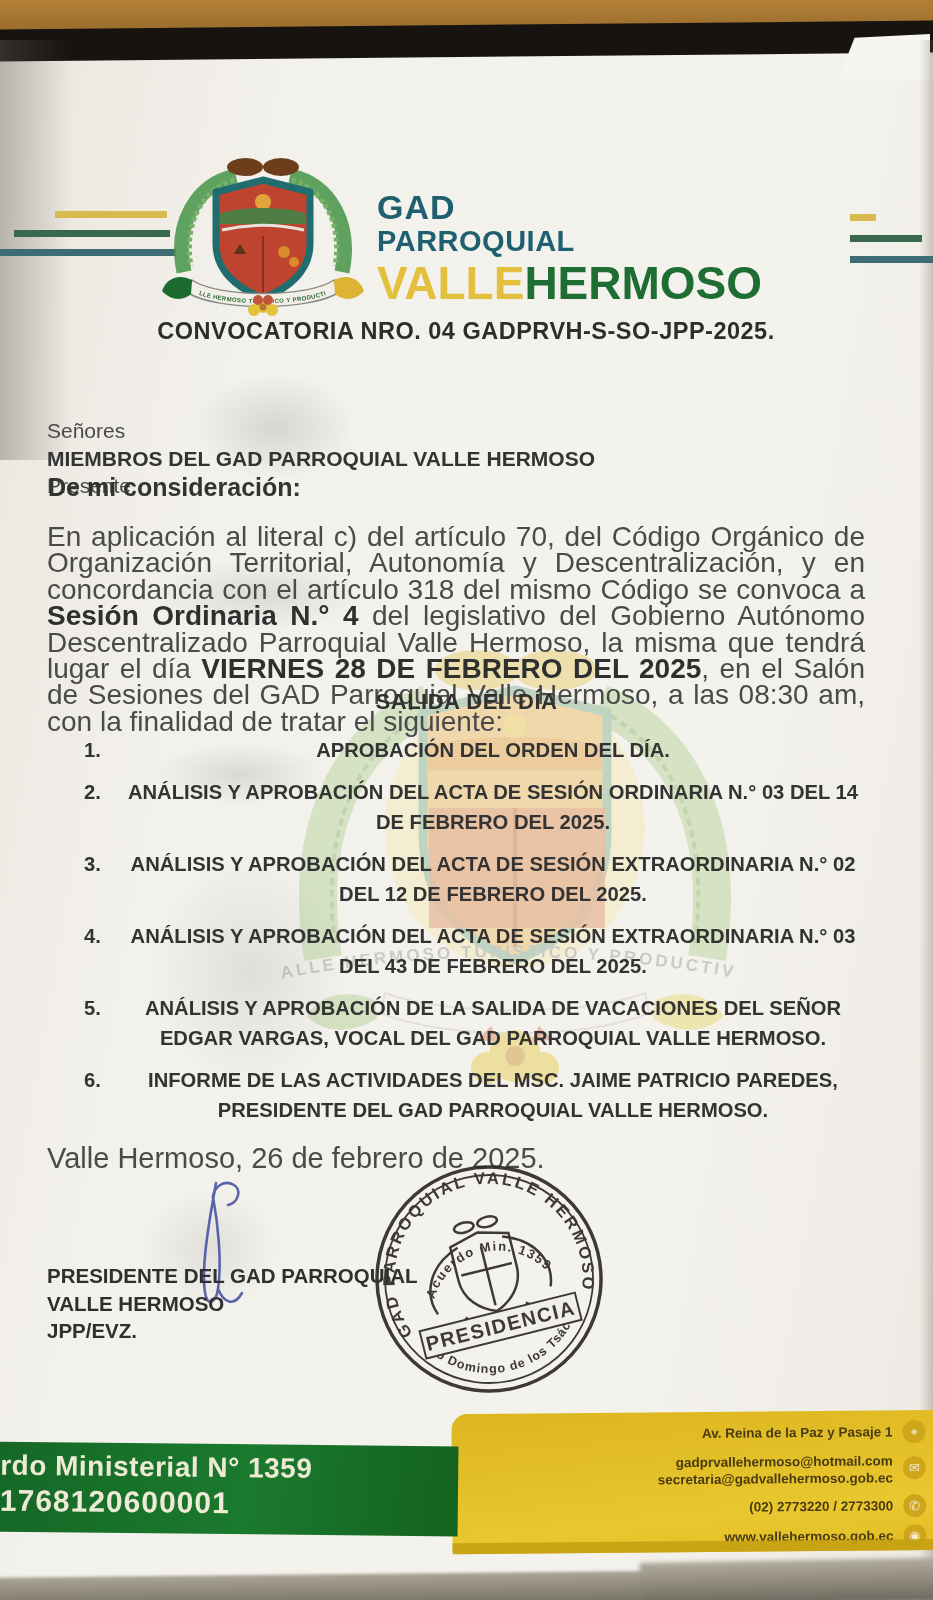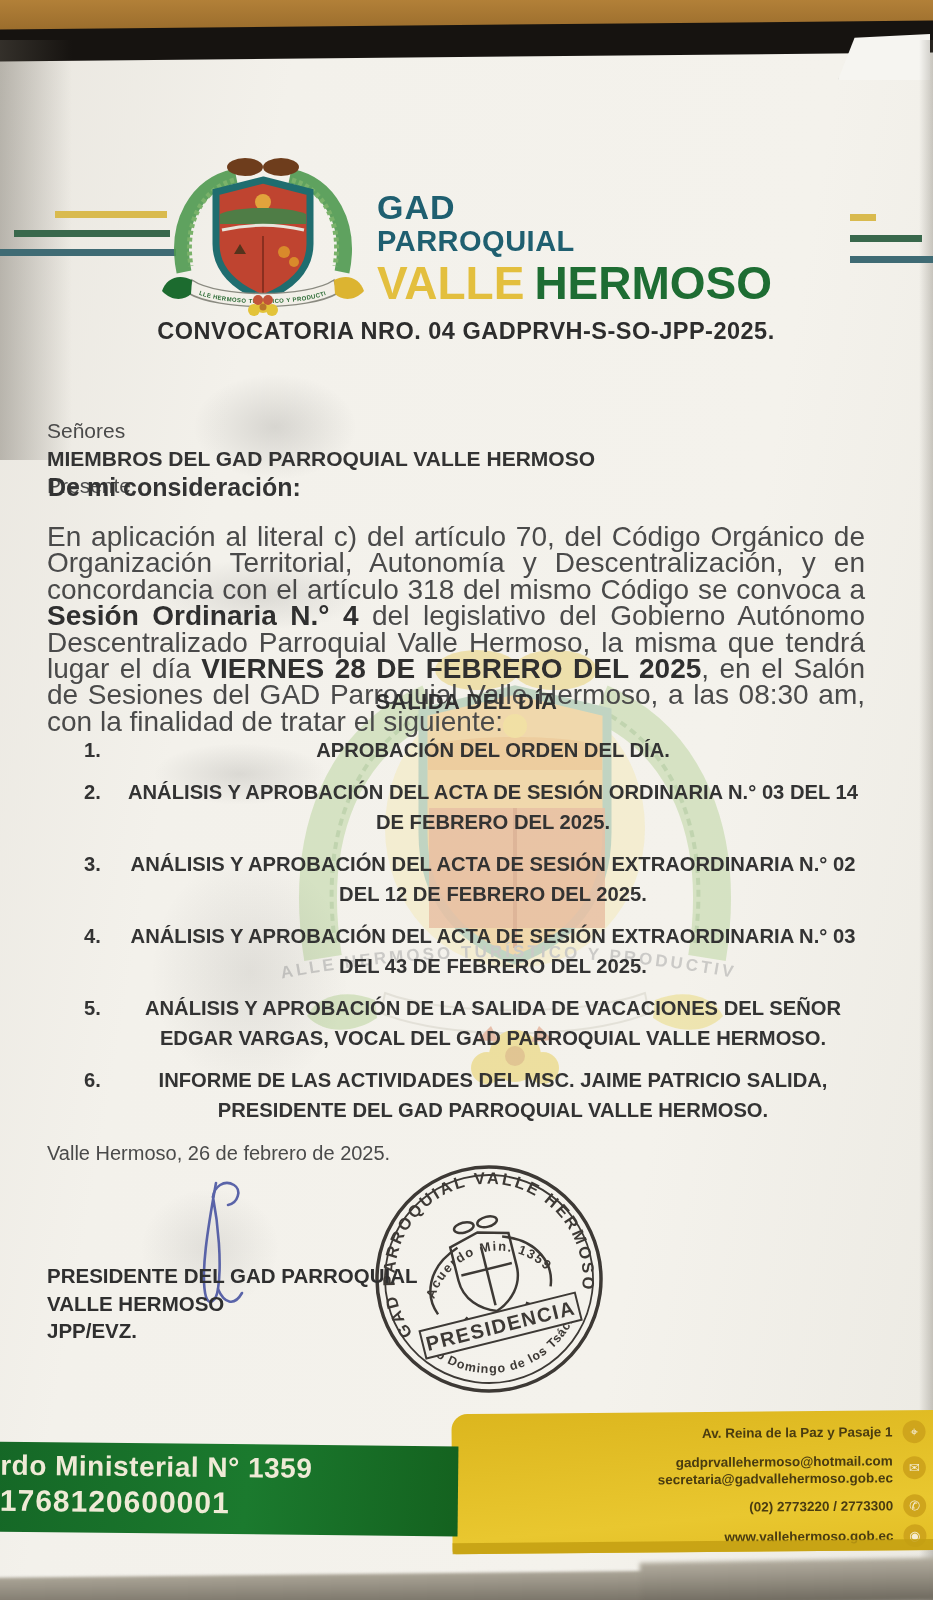--- a/index.html
+++ b/index.html
@@ -21,35 +21,35 @@
     background:linear-gradient(180deg,#aaa496,#615c52);filter:blur(1.5px);}
   .bottom-shadow2{left:640px;top:1560px;width:320px;height:44px;transform:rotate(-1deg);
     background:linear-gradient(180deg,#b3ad9f,#6b665b);filter:blur(2px);z-index:1;}
   .blotch{pointer-events:none;border-radius:50%;}
   
   .stripe{height:7px;}
   .org{left:377px;top:190px;line-height:1;white-space:nowrap;}
   .org .l1{font-size:34px;font-weight:bold;color:#1f5f70;letter-spacing:1px;}
   .org .l2{font-size:29px;font-weight:bold;color:#1f5f70;margin-top:3px;letter-spacing:.5px;}
   .org .l3{font-size:46px;font-weight:bold;margin-top:4px;letter-spacing:0;}
-  .org .valle{color:#e3bf3e;} .org .hermoso{color:#1e6d33;margin-left:10px;}
+  .org .valle{color:#e3bf3e;} .org .hermoso{color:#1e6d33;}
   .doc-title{left:56px;top:318px;width:820px;text-align:center;font-size:23.5px;font-weight:bold;
     color:#2d2d2d;letter-spacing:.5px;}
   
   .recipient{left:47px;top:376px;font-size:21px;line-height:27.5px;color:#4a4a4a;margin-top:41px;}
   .recipient .bold{font-weight:bold;color:#333;}
   .greeting{left:48px;top:473px;font-size:25px;font-weight:bold;color:#333;text-align:right;}
   .body-par{left:47px;top:524px;width:818px;font-size:28px;line-height:26.4px;text-align:justify;color:#4a4a4a;z-index:2;}
   .body-par b{color:#2f2f2f;}
   .agenda-head{left:0;top:689px;width:933px;text-align:center;font-size:22px;font-weight:bold;color:#303030;letter-spacing:.5px;z-index:2;}
   .agenda{left:84px;top:735px;width:780px;z-index:2;}
   .agenda .item{display:flex;font-size:20.2px;font-weight:bold;line-height:30.5px;color:#333;margin-bottom:11px;}
   .agenda .num{width:38px;flex:none;}
   .agenda .txt{flex:1;text-align:center;}
-  .dateline{left:47px;top:1142px;font-size:20px;color:#4a4a4a;z-index:2;}
+  .dateline{left:47px;top:1142px;font-size:29px;color:#4a4a4a;z-index:2;}
   .signer{left:47px;top:1262px;font-size:21px;line-height:27.5px;color:#3f3f3f;z-index:3;}
   .signer .bold{font-weight:bold;font-size:20.5px;color:#2f2f2f;}
   
   .green-band{left:-12px;top:1444px;width:470px;height:90px;transform:rotate(.6deg);z-index:4;
     background:linear-gradient(95deg,#156726,#1b7a2e 55%,#14621f);padding:8px 0 0 12px;overflow:hidden;}
   .green-band .g1{font-size:28px;font-weight:bold;color:#efead6;letter-spacing:.5px;white-space:nowrap;}
   .green-band .g2{font-size:30px;font-weight:bold;color:#efead6;letter-spacing:1px;margin-top:2px;white-space:nowrap;}
   .yellow-band{left:452px;top:1412px;width:500px;height:140px;transform:rotate(-.5deg);z-index:3;
     background:linear-gradient(175deg,#dcb61e,#e9c72f 70%,#e2bd24);border-radius:16px 0 0 4px;}
   .yellow-band::after{content:"";position:absolute;left:0;bottom:0;width:100%;height:11px;background:#c39f12;opacity:.85;}
@@ -185,21 +185,21 @@
     <div class="item">
       <span class="num">4.</span>
       <span class="txt">ANÁLISIS Y APROBACIÓN DEL ACTA DE SESIÓN EXTRAORDINARIA N.° 03 DEL 43 DE FEBRERO DEL 2025.</span>
     </div>
     <div class="item">
       <span class="num">5.</span>
       <span class="txt">ANÁLISIS Y APROBACIÓN DE LA SALIDA DE VACACIONES DEL SEÑOR EDGAR VARGAS, VOCAL DEL GAD PARROQUIAL VALLE HERMOSO.</span>
     </div>
     <div class="item">
       <span class="num">6.</span>
-      <span class="txt">INFORME DE LAS ACTIVIDADES DEL MSC. JAIME PATRICIO SALIDA, PRESIDENTE DEL GAD PARROQUIAL VALLE HERMOSO.</span>
+      <span class="txt">INFORME DE LAS ACTIVIDADES DEL MSC. JAIME PATRICIO PAREDES, PRESIDENTE DEL GAD PARROQUIAL VALLE HERMOSO.</span>
     </div>
   </div>
 
   <div class="abs dateline">Valle Hermoso, 26 de febrero de 2025.</div>
 
   <svg class="abs signature" width="115" height="145" viewBox="0 0 115 145">
     <g fill="none" stroke="#4a55a2" stroke-width="2.6" stroke-linecap="round" opacity=".9">
       <path d="M58,8 C50,52 42,100 48,122 C51,131 58,127 60,114 C64,88 60,48 55,22"></path>
       <path d="M55,22 C56,12 66,4 76,10 C84,15 80,28 70,30"></path>
       <path d="M60,114 C66,128 76,132 84,118"></path>

